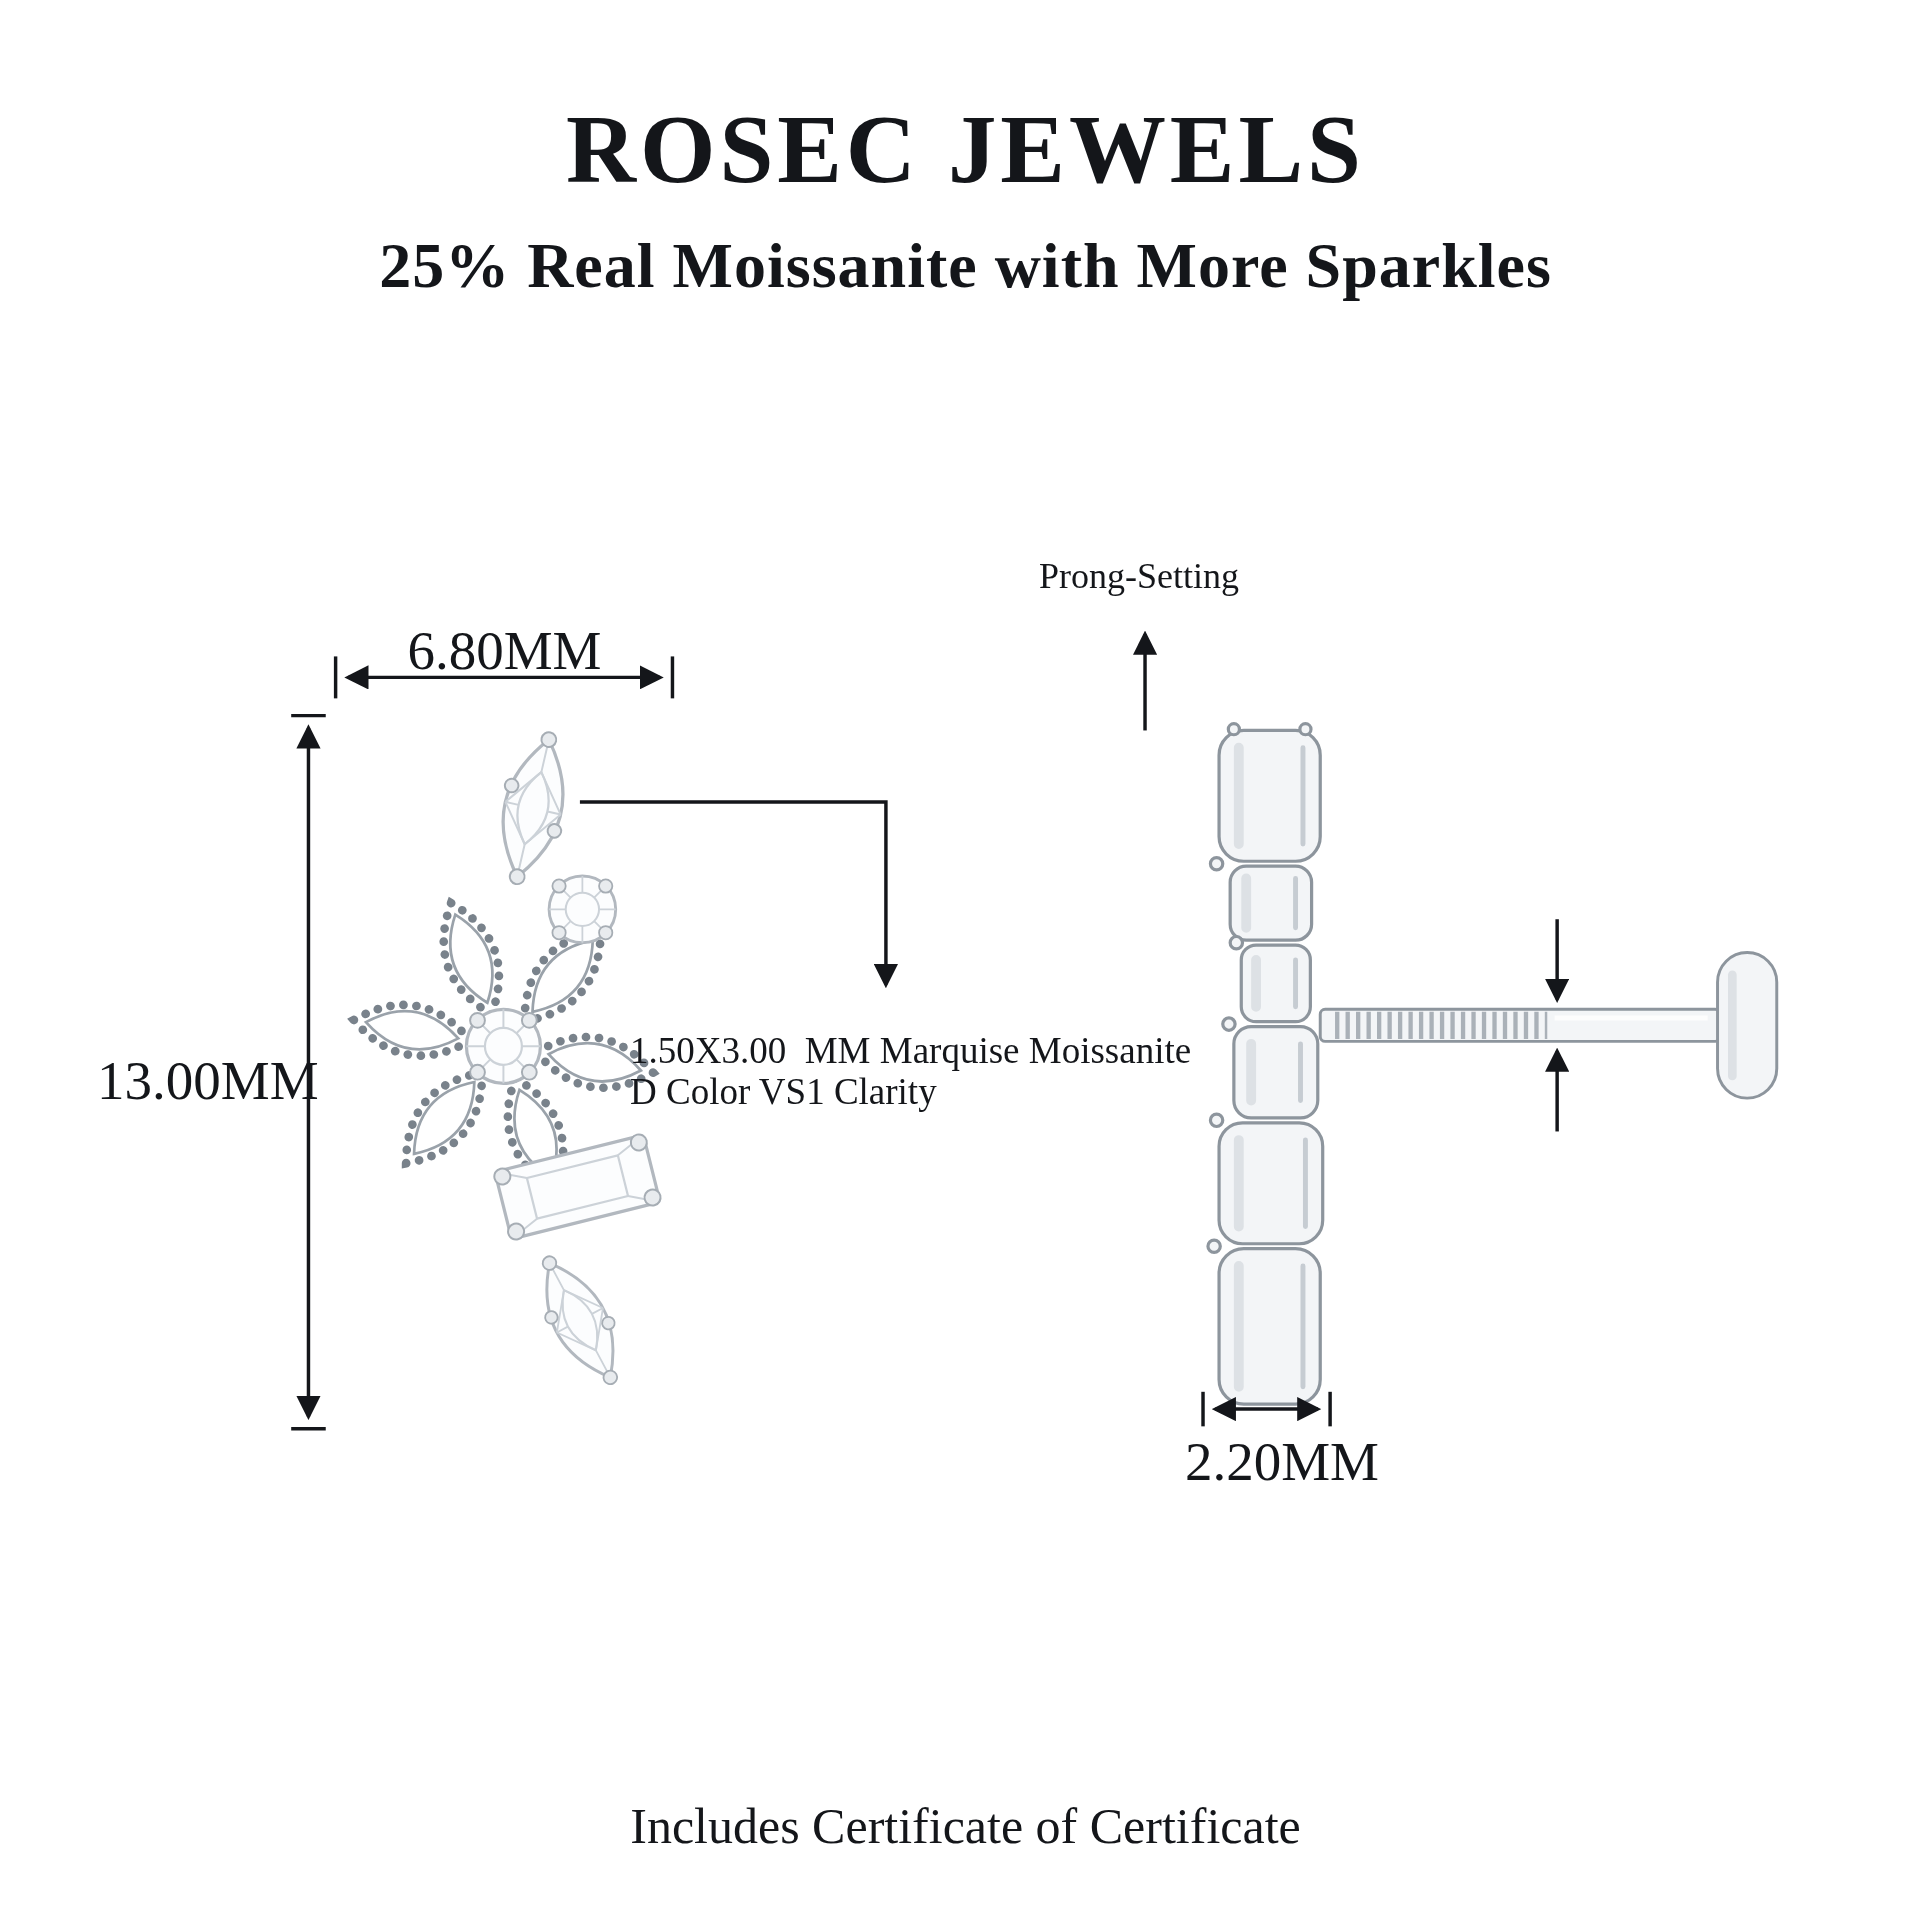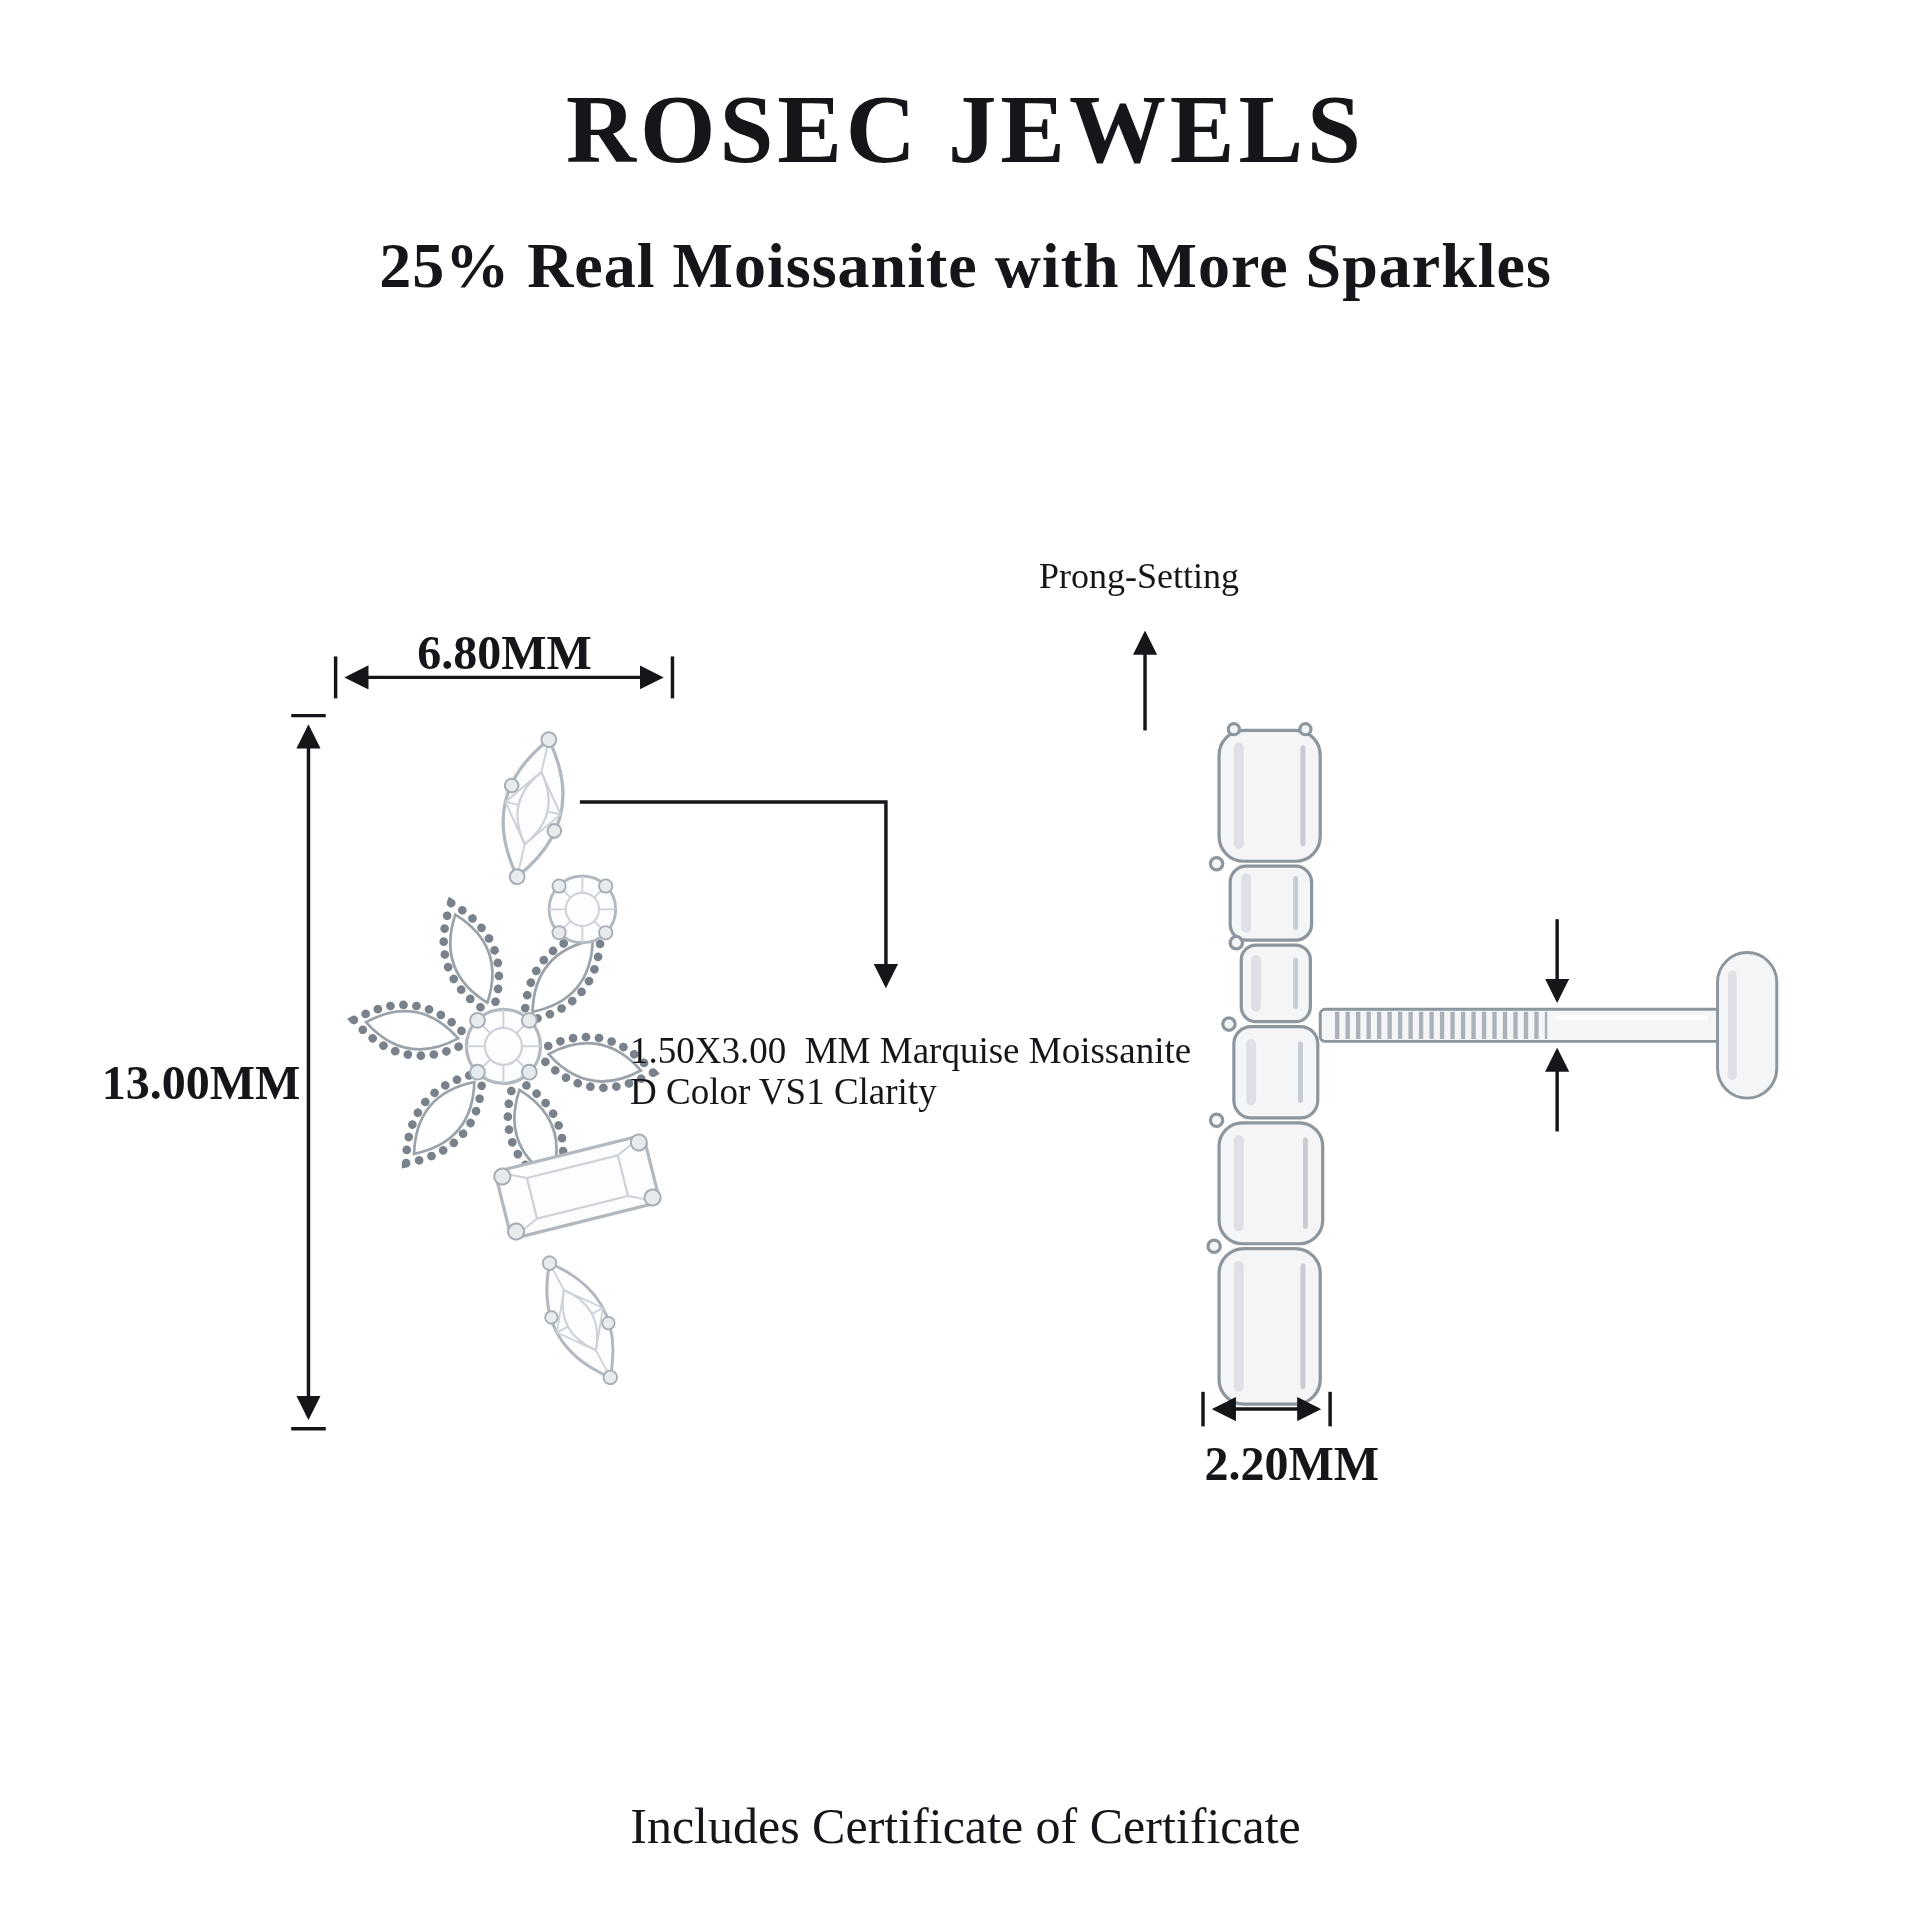--- a/index.html
+++ b/index.html
@@ -1,23 +1,23 @@
 <!DOCTYPE html>
 <html><head>
 <meta charset="utf-8">
 <style>
   * { margin:0; padding:0; box-sizing:border-box; }
   html,body { width:1931px; height:1931px; background:#ffffff; }
   body { font-family:"Liberation Serif", serif; color:#14161a; }
   .page { position:relative; width:1931px; height:1931px; background:#ffffff; overflow:hidden; }
   .diagram-svg { position:absolute; left:0; top:0; width:1931px; height:1931px; }
   .label { position:absolute; color:#14161a; line-height:1.12; }
-  .brand { top:76px; left:0; width:100%; text-align:center; font-size:97px; font-weight:700; letter-spacing:3.9px; }
+  .brand { top:96px; left:0; width:100%; text-align:center; font-size:97px; font-weight:700; letter-spacing:3.9px; }
   .tagline { top:230px; left:0; width:100%; text-align:center; font-size:64px; font-weight:600; letter-spacing:1px; }
-  .dim-label { font-size:48px; font-weight:700;margin-top:6px; }
+  .dim-label { font-size:55px; font-weight:400; }
   .width-label { left:336px; top:620px; width:337px; text-align:center; }
   .height-label { left:97px; top:1050px; width:208px; text-align:center; }
   .stone-note { left:630px; top:1020px; font-size:37px;margin-top:10px; }
   .stone-note .note-line { white-space:pre; }
   .prong-label { left:1039px; top:556px; font-size:36px; }
   .gauge-label { left:1363px; top:1130px; }
   .depth-label { left:1155px; top:1431px; width:224px; text-align:right; }
   .footer-note { top:1798px; left:0; width:100%; text-align:center; font-size:50px; }
 </style>
 </head>

